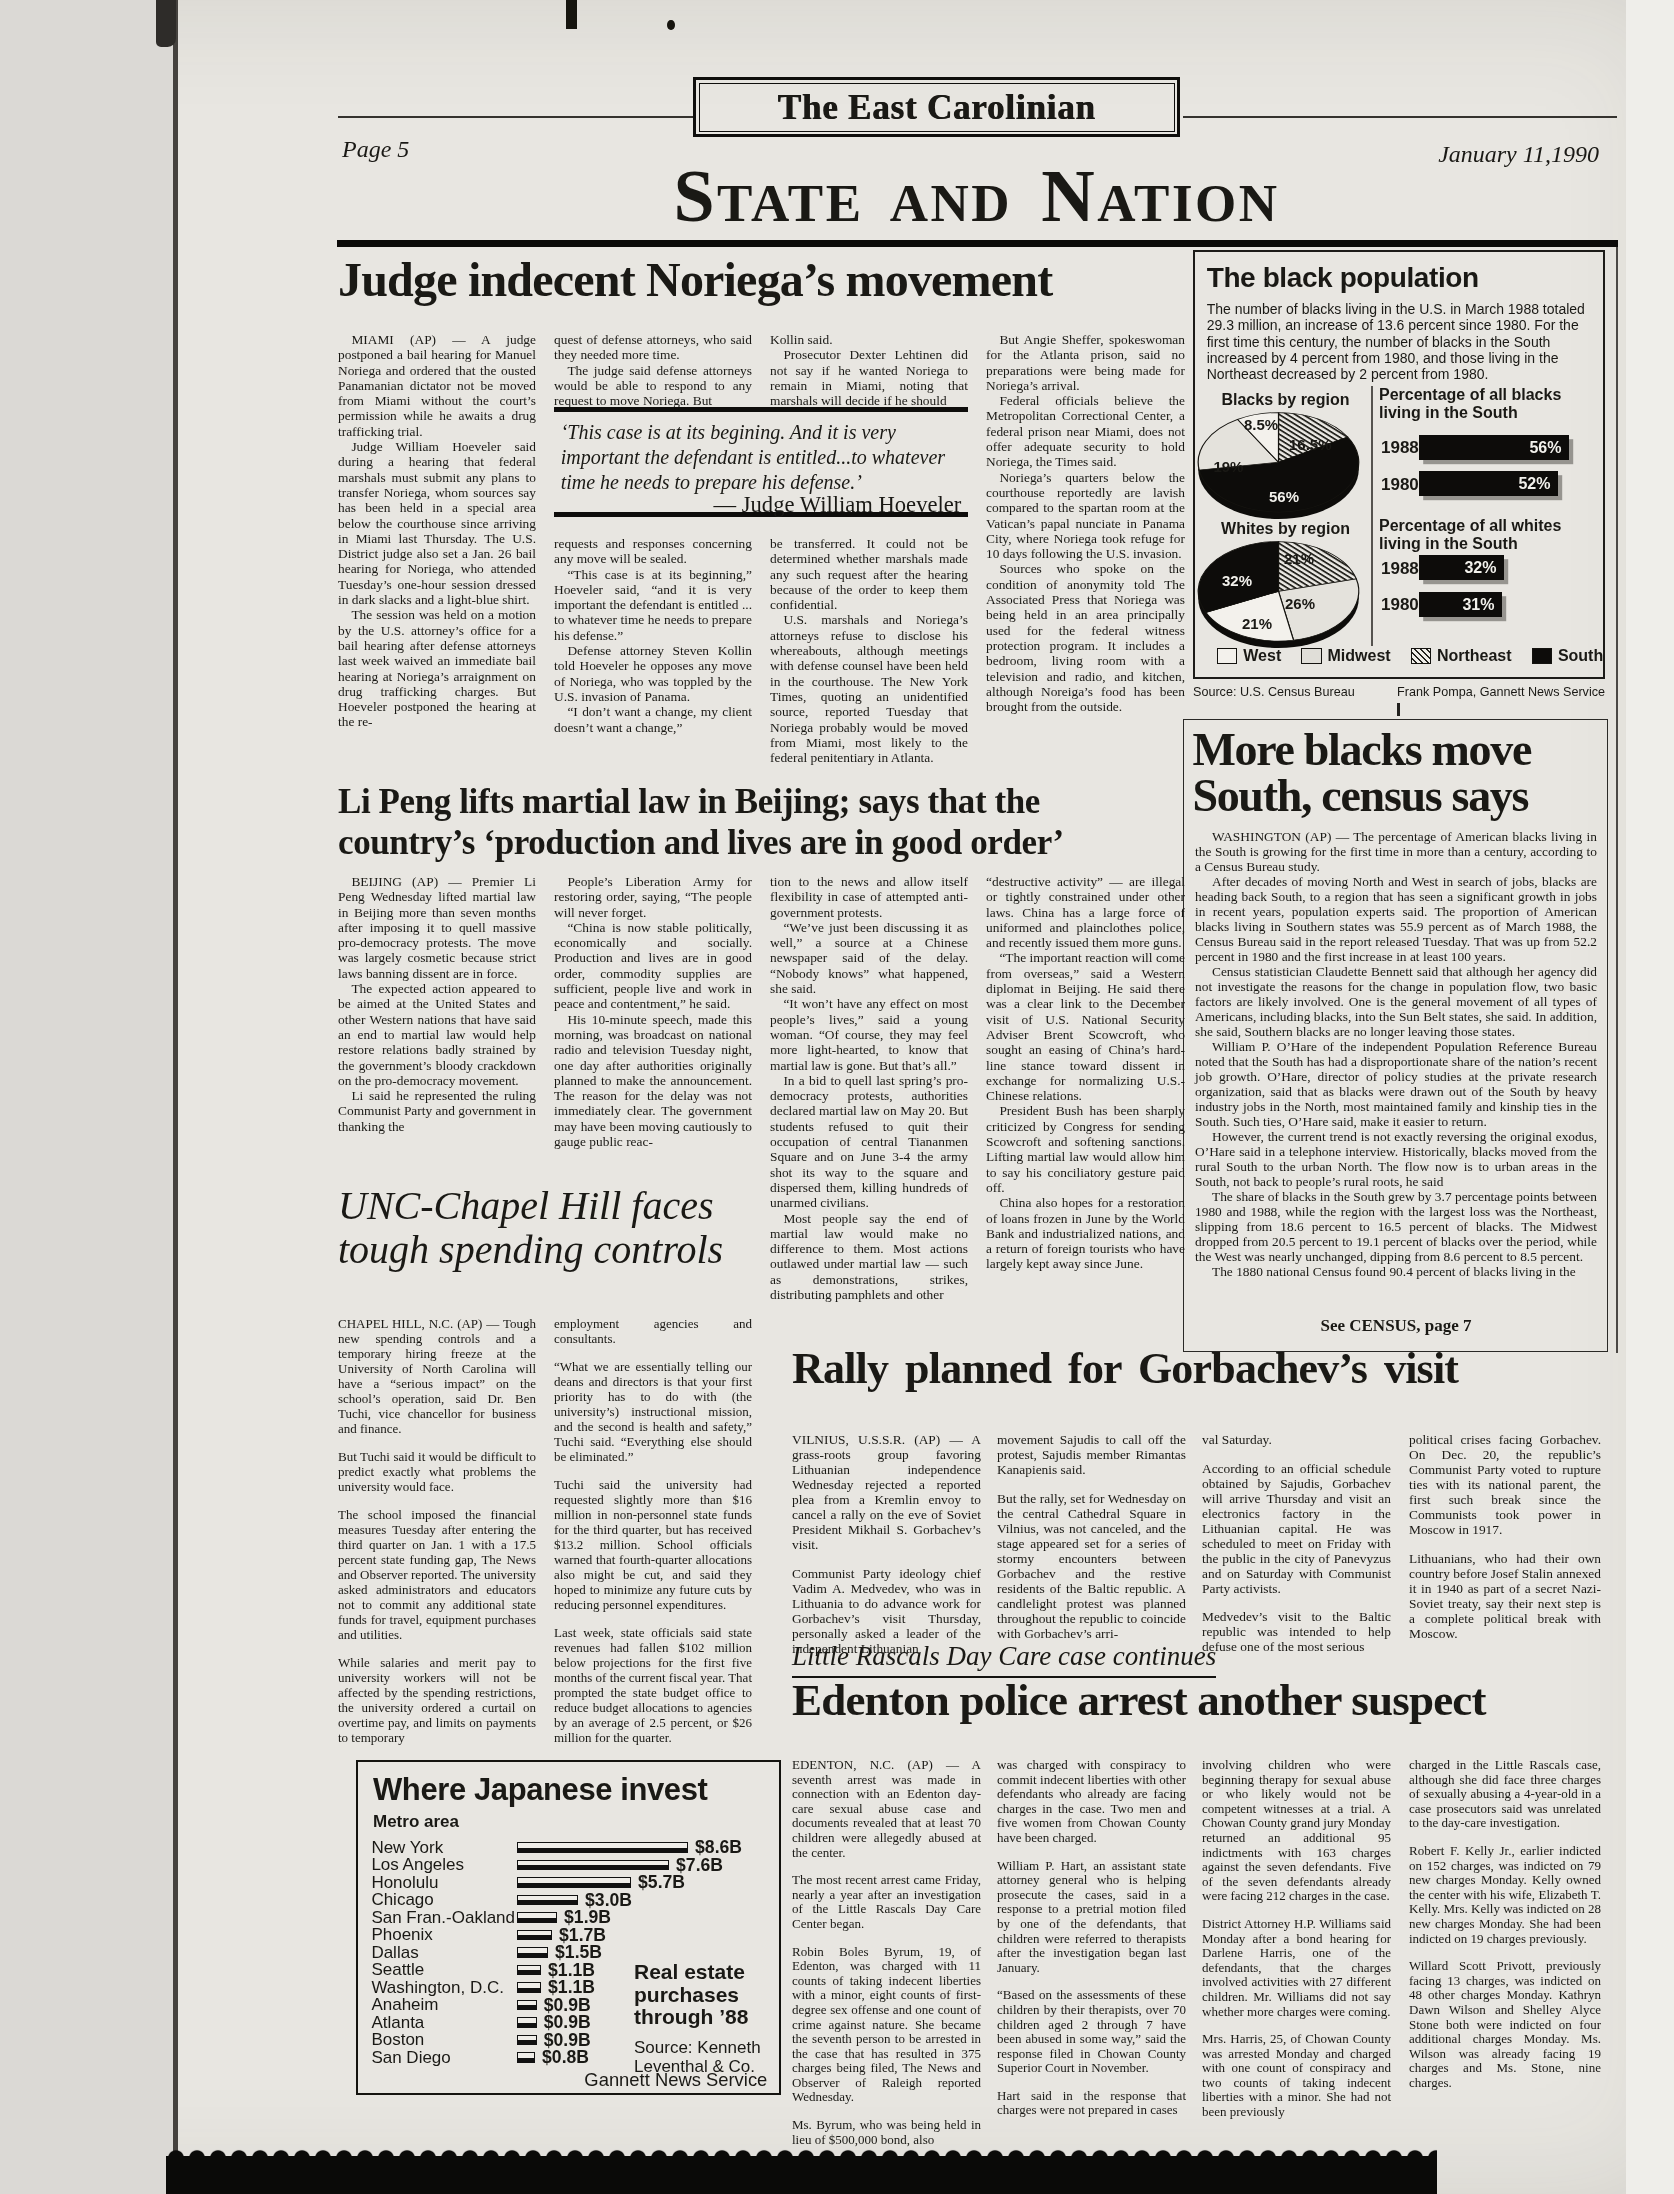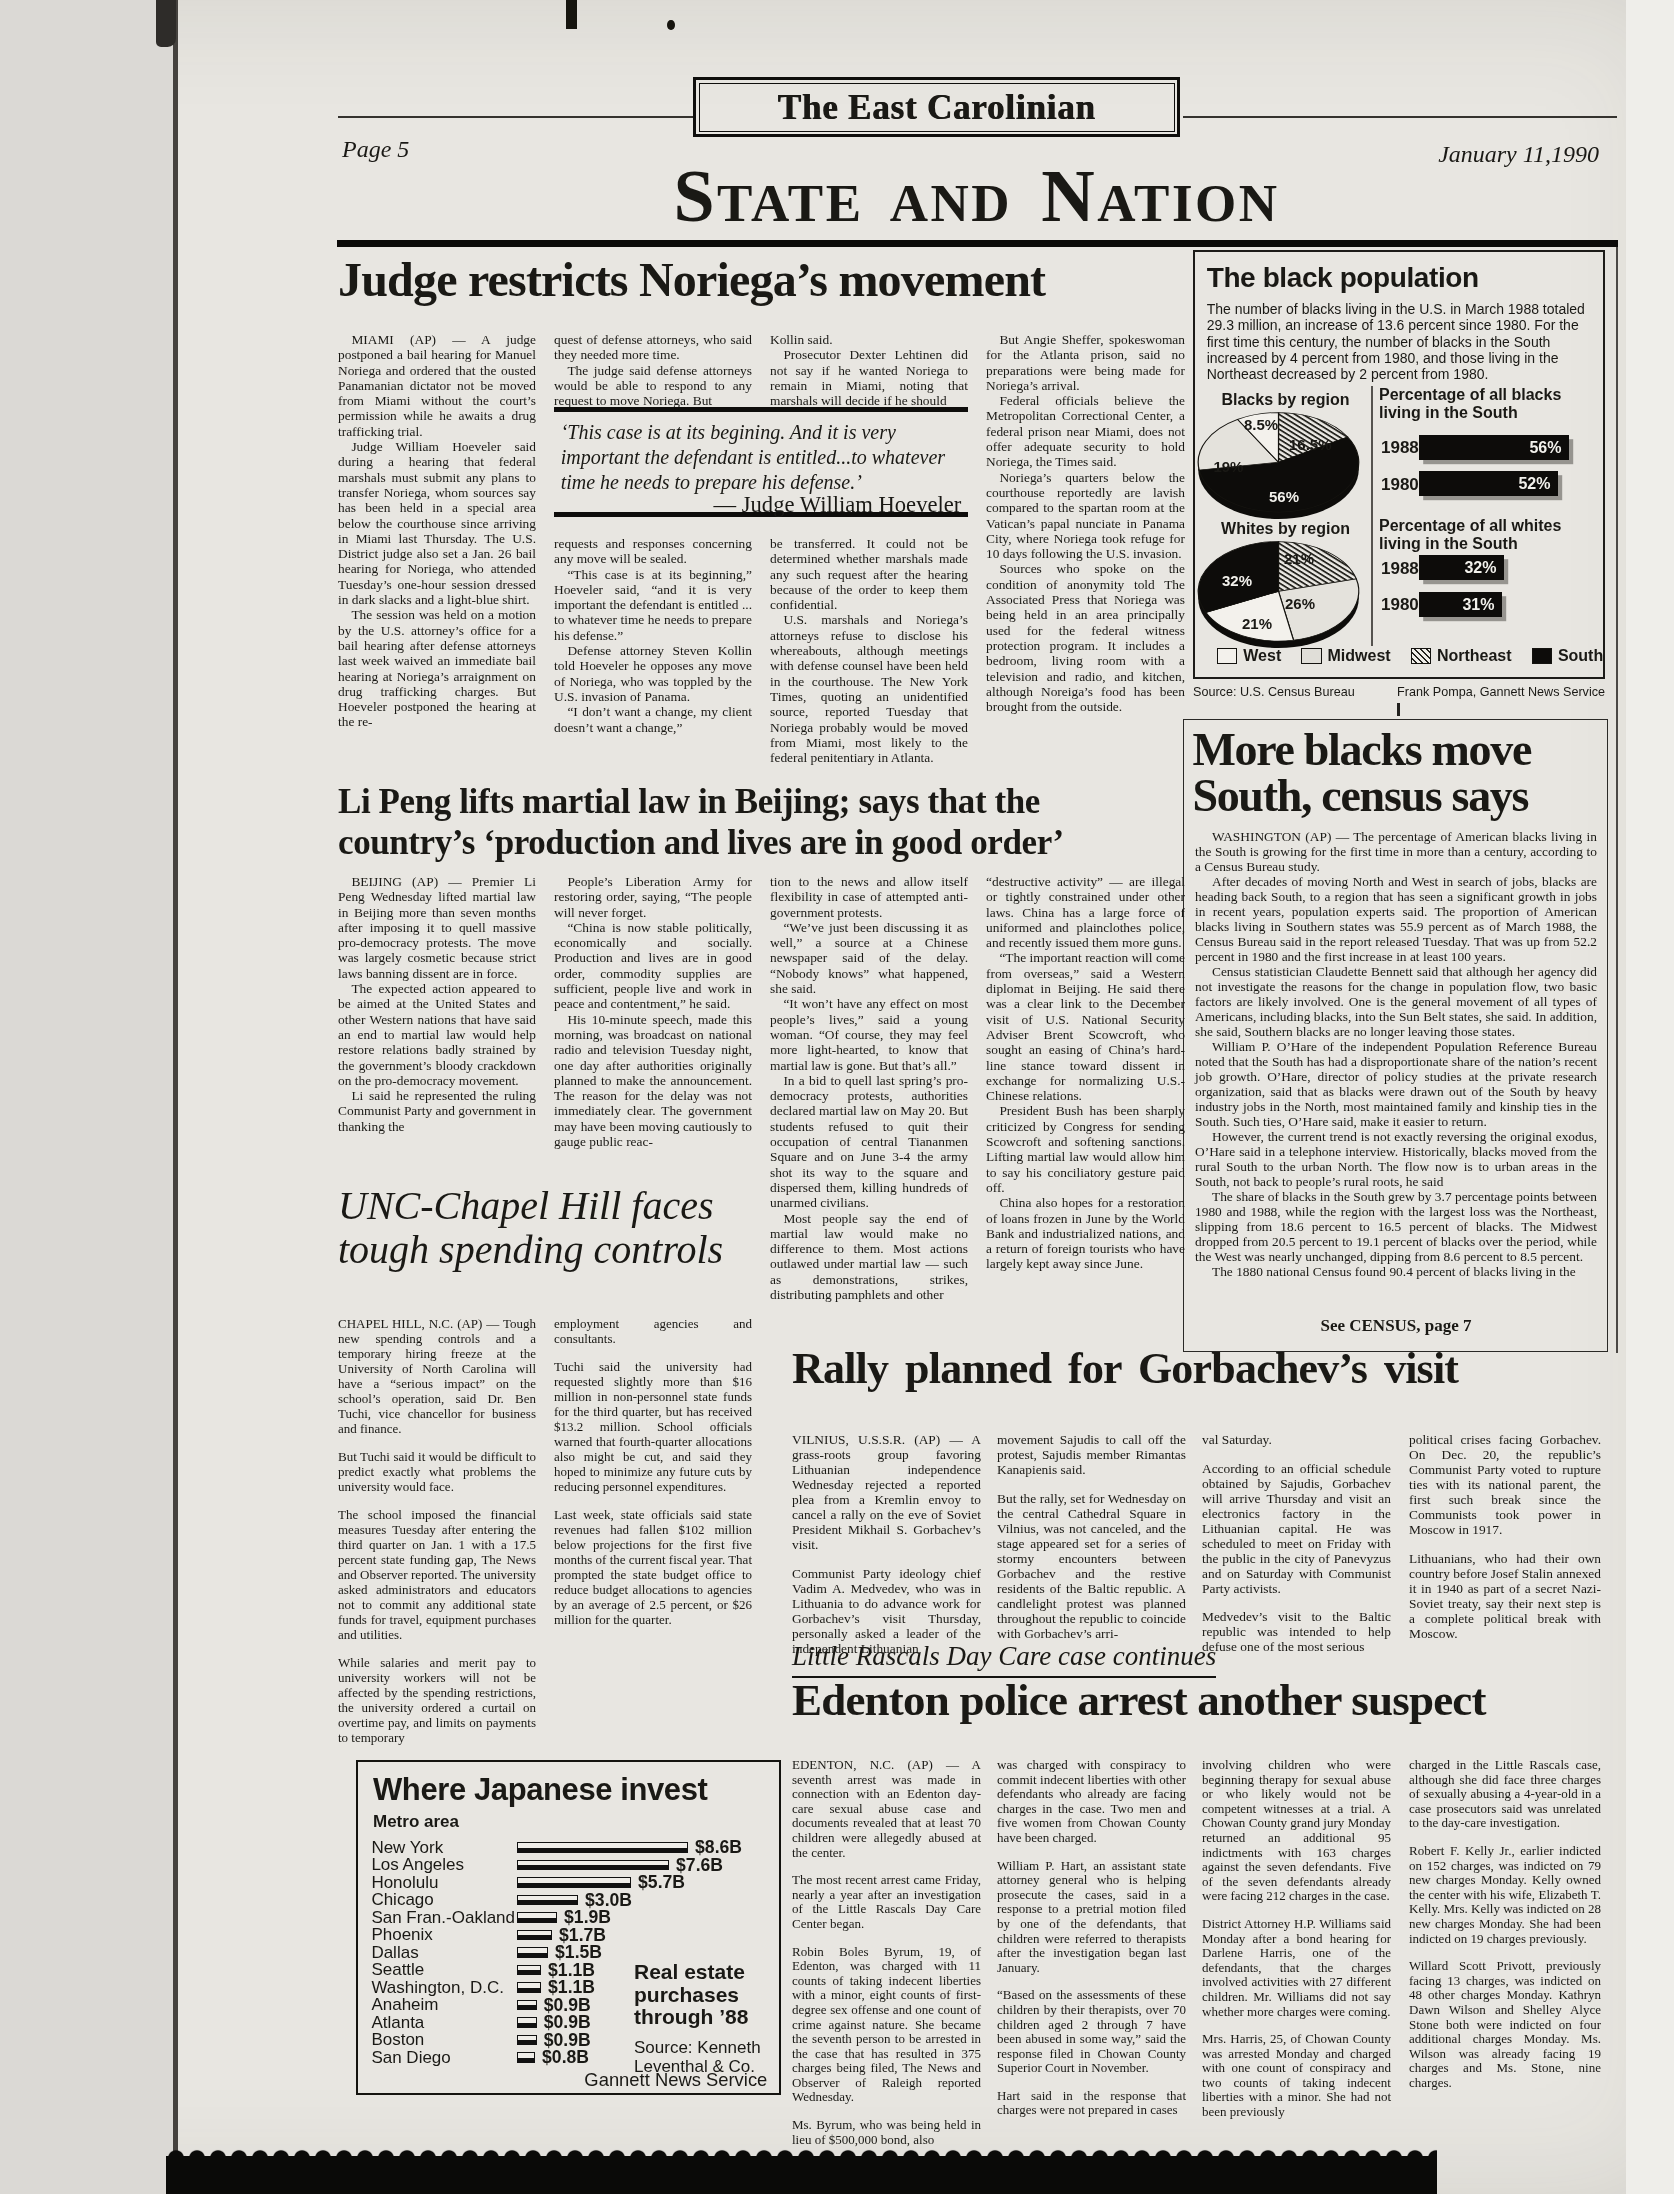--- a/index.html
+++ b/index.html
@@ -112,21 +112,21 @@
   <div class="abs rule-ml"></div>
   <div class="abs rule-mr"></div>
   <div class="abs masthead-box">
     <div class="masthead-in">The East Carolinian</div>
   </div>
   <div class="abs page-label">Page 5</div>
   <div class="abs date-label">January 11,1990</div>
   <div class="abs section-title"><span class="st-big">S</span><span class="st-small">TATE</span><span class="st-small"> AND </span><span class="st-big">N</span><span class="st-small">ATION</span></div>
   <div class="abs header-rule"></div>
 
-  <div class="abs hl nor-headline">Judge restricts Noriega’s movement</div>
+  <div class="abs hl nor-headline">Judge indecent Noriega’s movement</div>
   <div class="body-wrap body-text" style="left:338px;top:332px;width:848px;height:452px;">
     <div class="col" style="left:0;width:198px;">
         <p>MIAMI (AP) — A judge postponed a bail hearing for Manuel Noriega and ordered that the ousted Panamanian dictator not be moved from Miami without the court’s permission while he awaits a drug trafficking trial.</p>
         <p>Judge William Hoeveler said during a hearing that federal marshals must submit any plans to transfer Noriega, whom sources say has been held in a special area below the courthouse since arriving in Miami last Thursday. The U.S. District judge also set a Jan. 26 bail hearing for Noriega, who attended Tuesday’s one-hour session dressed in dark slacks and a light-blue shirt.</p>
         <p>The session was held on a motion by the U.S. attorney’s office for a bail hearing after defense attorneys last week waived an immediate bail hearing at Noriega’s arraignment on drug trafficking charges. But Hoeveler postponed the hearing at the re-</p>
       </div>
     <div class="col" style="left:216px;width:198px;">
       <div class="fixed-top">
           <p class="cont">quest of defense attorneys, who said they needed more time.</p>
           <p>The judge said defense attorneys would be able to respond to any request to move Noriega. But</p>
@@ -297,20 +297,21 @@
   </div>
   <div class="body-wrap unc-text" style="left:338px;top:1303px;width:414px;height:456px;">
     <div class="col" style="left:0;width:198px;">
         <p>CHAPEL HILL, N.C. (AP) — Tough new spending controls and a temporary hiring freeze at the University of North Carolina will have a “serious impact” on the school’s operation, said Dr. Ben Tuchi, vice chancellor for business and finance.</p>
         <p>But Tuchi said it would be difficult to predict exactly what problems the university would face.</p>
         <p>The school imposed the financial measures Tuesday after entering the third quarter on Jan. 1 with a 17.5 percent state funding gap, The News and Observer reported. The university asked administrators and educators not to commit any additional state funds for travel, equipment purchases and utilities.</p>
         <p>While salaries and merit pay to university workers will not be affected by the spending restrictions, the university ordered a curtail on overtime pay, and limits on payments to temporary</p>
       </div>
     <div class="col" style="left:216px;width:198px;">
         <p class="cont">employment agencies and consultants.</p>
+        <p>“What we are essentially telling our deans and directors is that your first priority has to do with (the university’s) instructional mission, and the second is health and safety,” Tuchi said. “Everything else should be eliminated.”</p>
         <p>Tuchi said the university had requested slightly more than $16 million in non-personnel state funds for the third quarter, but has received $13.2 million. School officials warned that fourth-quarter allocations also might be cut, and said they hoped to minimize any future cuts by reducing personnel expenditures.</p>
         <p>Last week, state officials said state revenues had fallen $102 million below projections for the first five months of the current fiscal year. That prompted the state budget office to reduce budget allocations to agencies by an average of 2.5 percent, or $26 million for the quarter.</p>
       </div>
   </div>
 
   <div class="abs hl gorb-headline">Rally planned for Gorbachev’s visit</div>
   <div class="body-wrap gorb-text" style="left:792px;top:1419px;width:809px;height:224px;">
     <div class="col" style="left:0;width:189px;">
         <p>VILNIUS, U.S.S.R. (AP) — A grass-roots group favoring Lithuanian independence Wednesday rejected a reported plea from a Kremlin envoy to cancel a rally on the eve of Soviet President Mikhail S. Gorbachev’s visit.</p>
         <p>Communist Party ideology chief Vadim A. Medvedev, who was in Lithuania to do advance work for Gorbachev’s visit Thursday, personally asked a leader of the independent Lithuanian</p>

